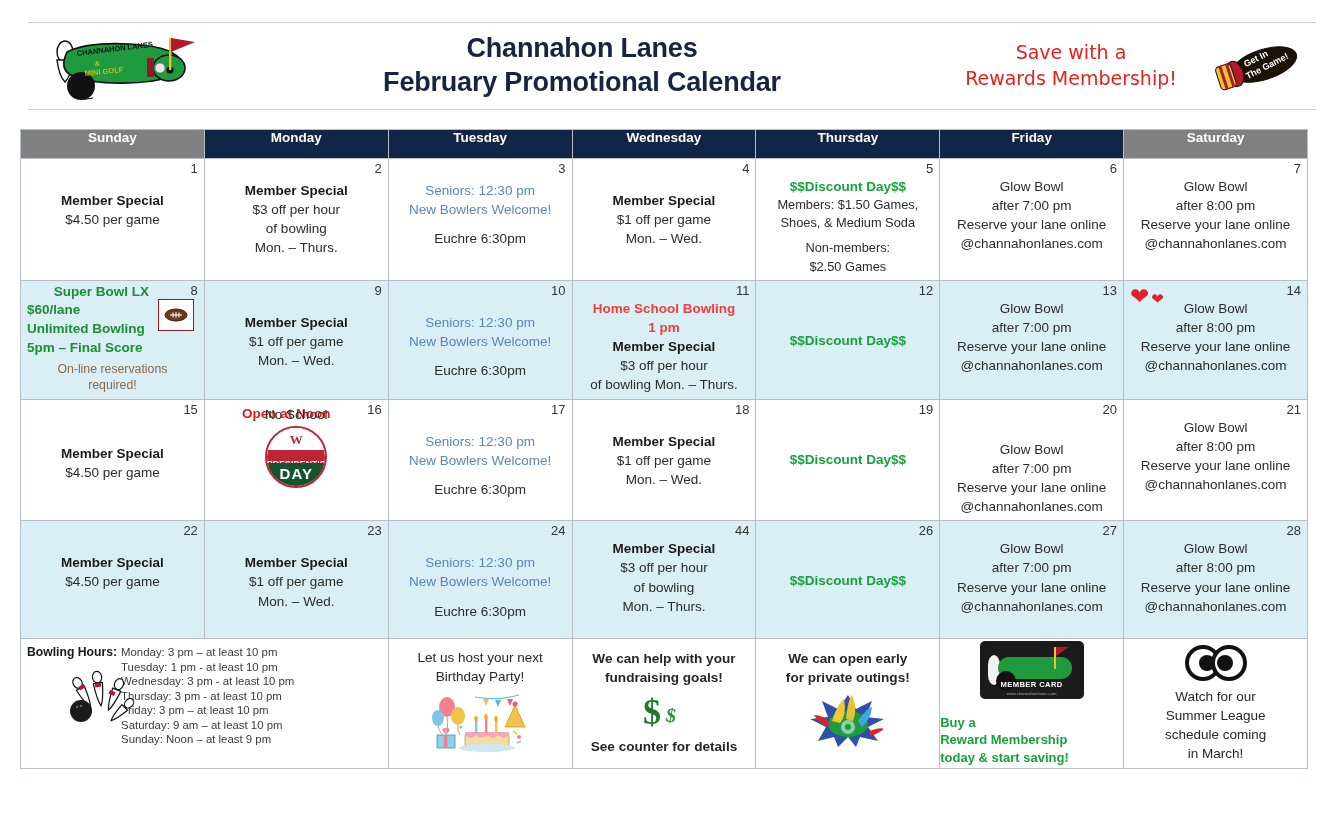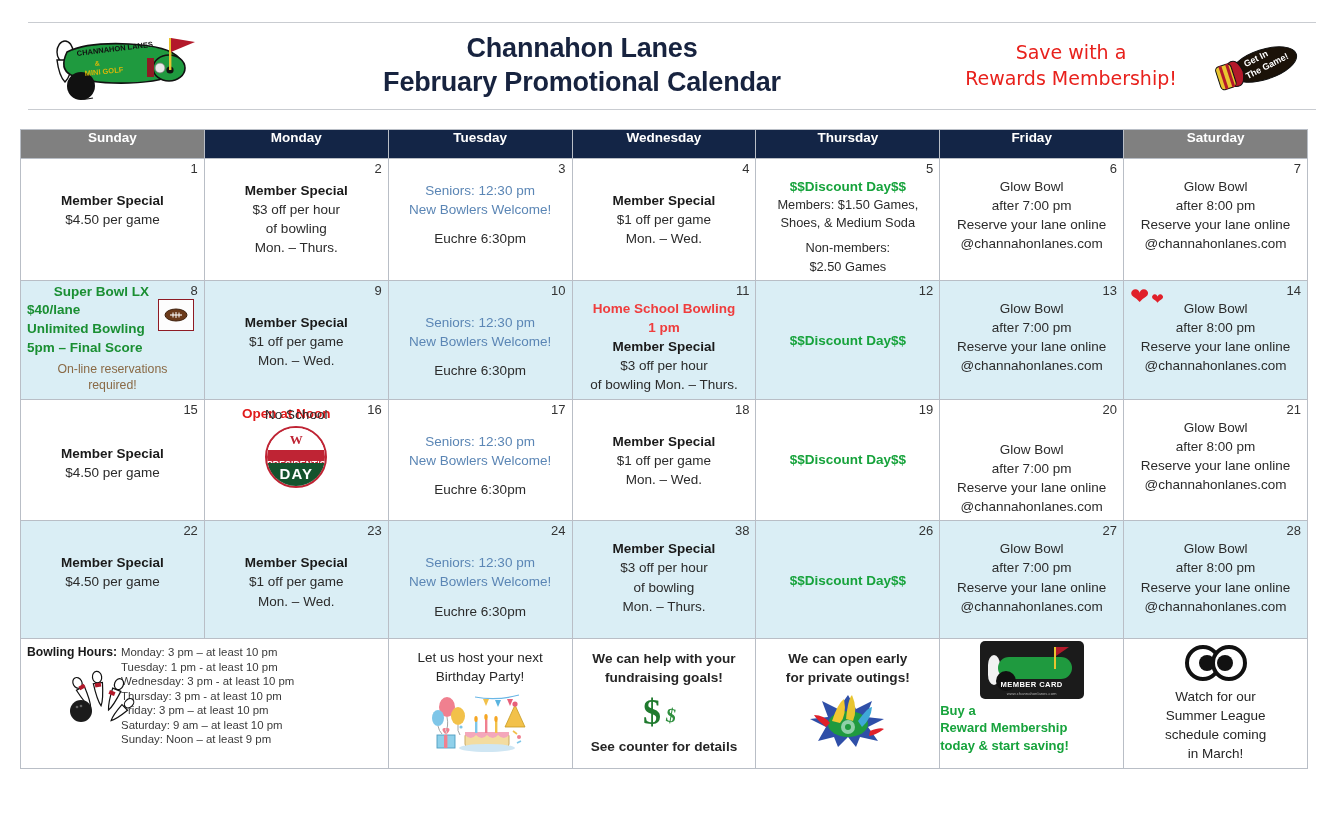--- a/index.html
+++ b/index.html
@@ -249,21 +249,21 @@
     text-align: center;
     font-size: 13.5px;
     line-height: 1.4;
   }
   .foot-center.bold { font-weight: bold; font-size: 13.6px; }
   .art { text-align: center; }
 
   
   .memcard {
     width: 104px; height: 58px;
-    margin: 2px auto 3px auto;
+    margin: 2px auto 15px auto;
     background: #1b1b1b;
     border-radius: 5px;
     position: relative;
     overflow: hidden;
   }
   .memcard .mc-pin {
     position: absolute; left: 8px; top: 14px;
     width: 12px; height: 30px; border-radius: 6px/10px;
     background: #f2f2f2;
   }
@@ -438,21 +438,21 @@
           </div>
         </td>
       </tr>
 
       <tr class="shaded">
         <td class="daycell">
           <div class="daynum">8</div>
           <div class="sb-body">
             <div class="sb-title">Super Bowl LX</div>
             <div class="sb-lines">
-              <div>$40/lane</div>
+              <div>$60/lane</div>
               <div>Unlimited Bowling</div>
               <div>5pm – Final Score</div>
             </div>
             <div class="sb-note">
               <div>On-line reservations</div>
               <div>required!</div>
             </div>
           </div>
           <div class="football-box">
             <svg width="26" height="16" viewBox="0 0 26 16">
@@ -615,21 +615,21 @@
           <div class="daynum">24</div>
           <div class="cell-body">
             <div class="gap"></div>
             <div class="blue">Seniors: 12:30 pm</div>
             <div class="blue">New Bowlers Welcome!</div>
             <div class="gap"></div>
             <div>Euchre 6:30pm</div>
           </div>
         </td>
         <td class="daycell">
-          <div class="daynum">38</div>
+          <div class="daynum">44</div>
           <div class="cell-body tight">
             <div class="b">Member Special</div>
             <div>$3 off per hour</div>
             <div>of bowling</div>
             <div>Mon. – Thurs.</div>
           </div>
         </td>
         <td class="daycell">
           <div class="daynum">26</div>
           <div class="cell-body">

